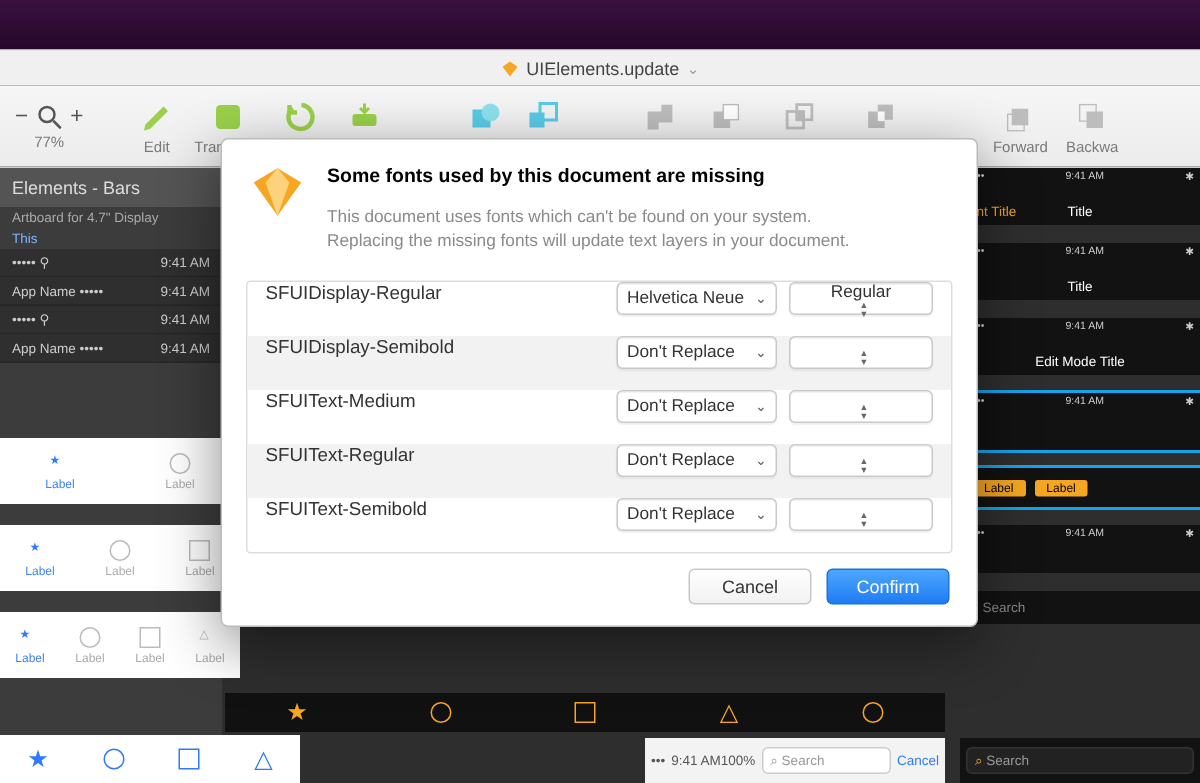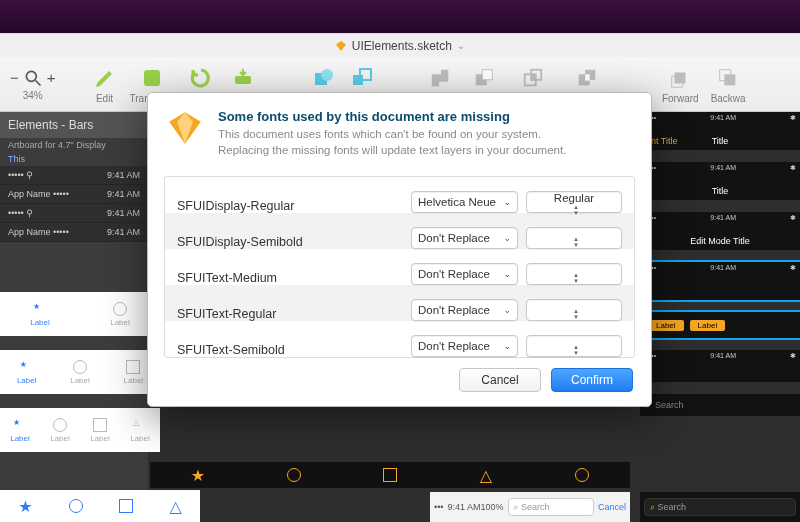--- a/index.html
+++ b/index.html
@@ -42,24 +42,24 @@
   .ios-bar.light { left:430px; width:200px; }
   .ios-bar.dark { left:640px; width:160px; background:#121212; color:#ccc;}
   .ios-bar .field { flex:1; margin:0 4px; background:#fff; border:1px solid #ccc; border-radius:4px; height:18px; display:flex; align-items:center; padding:0 5px; font-size:9px; color:#999;}
   .ios-bar.dark .field { background:#222; border-color:#333; }
   .shapes-row2 { position:absolute; left:0; bottom:0; width:200px; height:32px; background:#fff; display:flex; align-items:center; justify-content:space-around;}
 
   
   .modal { position:absolute; left:147px; top:92px; width:505px; background:#fff; border:1px solid #bbb; border-radius:5px; box-shadow:0 12px 40px rgba(0,0,0,.45); padding-bottom:14px;}
   .modal-head { display:flex; padding:16px 18px 12px 18px; gap:14px; }
   .modal-head .app-ico { width:38px; height:38px; flex-shrink:0; }
-  .modal-head h3 { font-size:13px; font-weight:700; color:#0c4a6e; margin-bottom:3px;}
+  .modal-head h3 { font-size:13px; font-weight:700; color:#000000; margin-bottom:14px;}
   .modal-head p { font-size:11.5px; color:#8a8a8a; line-height:1.35;}
   .font-table { margin:6px 16px 10px 16px; border:1px solid #ddd; border-radius:3px; }
-  .font-row { display:flex; align-items:flex-end; height:36px; padding:0 12px; font-size:12.5px; color:#333; }
+  .font-row { display:flex; align-items:flex-start; height:36px; padding:0 12px; font-size:12.5px; color:#333; }
   .font-row:nth-child(even){ background:#f2f2f2; }
   .font-row .fname { flex:1; }
   .select { height:22px; border:1px solid #c9c9c9; border-radius:4px; background:#fff; font-size:11.5px; padding:0 6px; display:flex; align-items:center; justify-content:space-between; box-shadow:0 1px 0 rgba(0,0,0,.05) inset, 0 1px 1px rgba(0,0,0,.06);}
   .select.family { width:107px; margin-right:8px;}
   .select.weight { width:96px;flex-direction:column; }
   .select .caret { font-size:9px; color:#555; margin-left:4px;}
   .stepper-caret { display:flex; flex-direction:column; font-size:7px; line-height:6px; color:#666; margin-left:4px;}
   .modal-actions { display:flex; justify-content:flex-end; gap:10px; padding:0 18px;}
   .btn { height:24px; min-width:82px; border-radius:4px; font-size:12px; display:flex; align-items:center; justify-content:center; border:1px solid #c7c7c7; background:linear-gradient(#fefefe,#f2f2f2); color:#333;}
   .btn.primary { background:linear-gradient(#4ea7ff,#1f7cf2); border-color:#1e6fe0; color:#fff;}
@@ -74,37 +74,37 @@
 <body>
 
 <div class="menubar-strip"></div>
 
 <div class="titlebar">
   <span class="doc-icon">
     <svg width="12" height="12" viewBox="0 0 24 24">
         <polygon points="12,2 22,9 12,22 2,9" fill="#f6a623"></polygon>
       </svg>
   </span>
-  <span>UIElements.sketch</span>
+  <span>UIElements.update</span>
   <span class="chev">⌄</span>
 </div>
 
 <div class="toolbar">
   <div class="zoom-cluster">
     <div class="zoom-row">
       <span>−</span>
       <span class="mag">
         <svg viewBox="0 0 24 24" width="20" height="20">
             <circle cx="10" cy="10" r="6" fill="none" stroke="#555" stroke-width="2"></circle>
             <line x1="15" y1="15" x2="21" y2="21" stroke="#555" stroke-width="2"></line>
           </svg>
       </span>
       <span>+</span>
     </div>
-    <span class="zoom-label">34%</span>
+    <span class="zoom-label">77%</span>
   </div>
   <div class="spacer"></div>
   <div class="tb-group">
     <div class="tb-item">
         <span class="ico">
           <svg viewBox="0 0 24 24" width="24" height="24">
             <path d="M3 21l4-1 12-12-3-3L4 17l-1 4z" fill="#9ad04a"></path>
           </svg>
         </span>
         <span>Edit</span>

